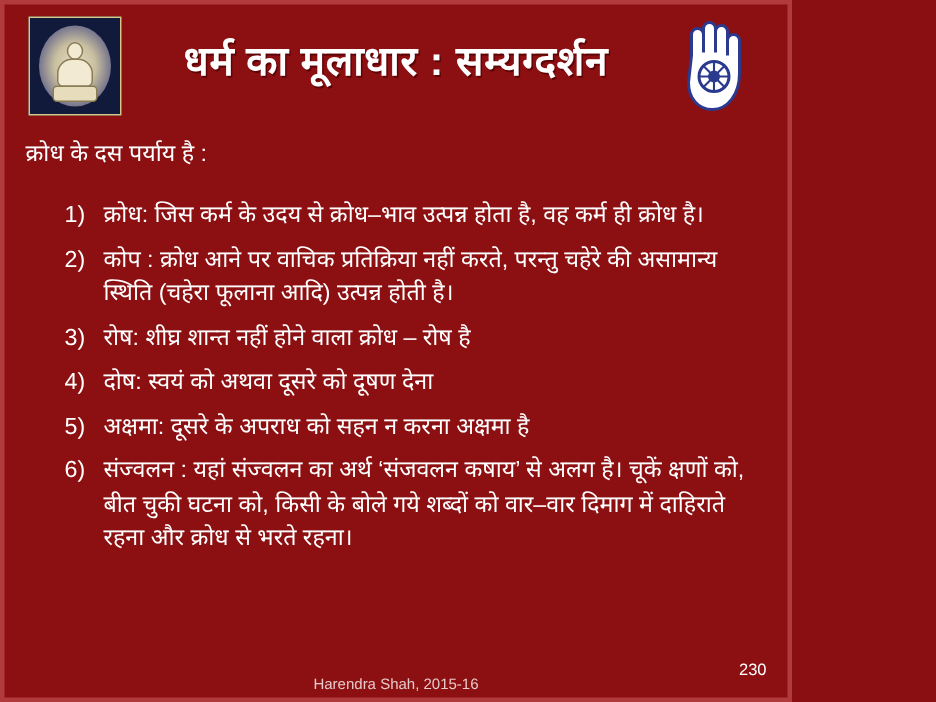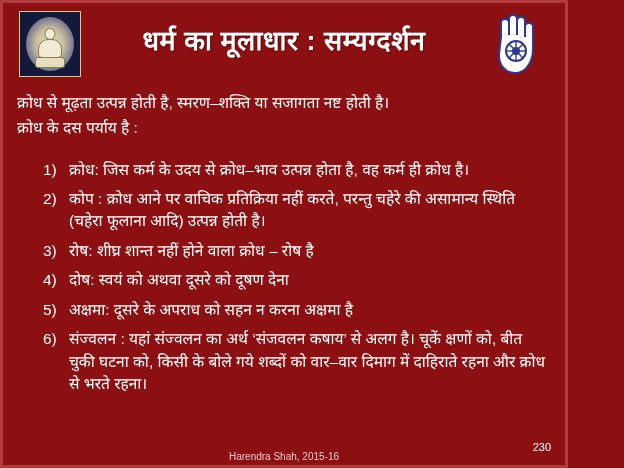--- a/index.html
+++ b/index.html
@@ -8,21 +8,21 @@
   }
   body {
     width: 624px;
     height: 468px;
     background: #8a0f12;
     font-family: "Liberation Sans", sans-serif;
     overflow: hidden;
   }
   .slide {
     position: relative;
-    width: 568px;
+    width: 528px;
     height: 468px;
     background: #8c0f12;
     box-sizing: border-box;
     border: 3px solid #b03a3c;
   }
   
   .header {
     position: relative;
     height: 82px;
   }
@@ -203,21 +203,20 @@
           <line x1="22" y1="33" x2="36" y2="47"></line>
           <line x1="36" y1="33" x2="22" y2="47"></line>
         </g>
       </svg>
     </div>
 
   </div>
 
   <div class="content">
 
-    <p class="lead">क्रोध से मूढ़ता उत्पन्न होती है, स्मरण–शक्ति या सजागता नष्ट होती है।</p>
     <p class="lead second">क्रोध के दस पर्याय है :</p>
 
     <ul class="points">
       <li class="point">
         <span class="num">1)</span>
         <span class="txt">क्रोध: जिस कर्म के उदय से क्रोध–भाव उत्पन्न होता है, वह कर्म ही क्रोध है।</span>
       </li>
       <li class="point">
         <span class="num">2)</span>
         <span class="txt">कोप : क्रोध आने पर वाचिक प्रतिक्रिया नहीं करते, परन्तु चहेरे की असामान्य स्थिति (चहेरा फूलाना आदि) उत्पन्न होती है।</span>

